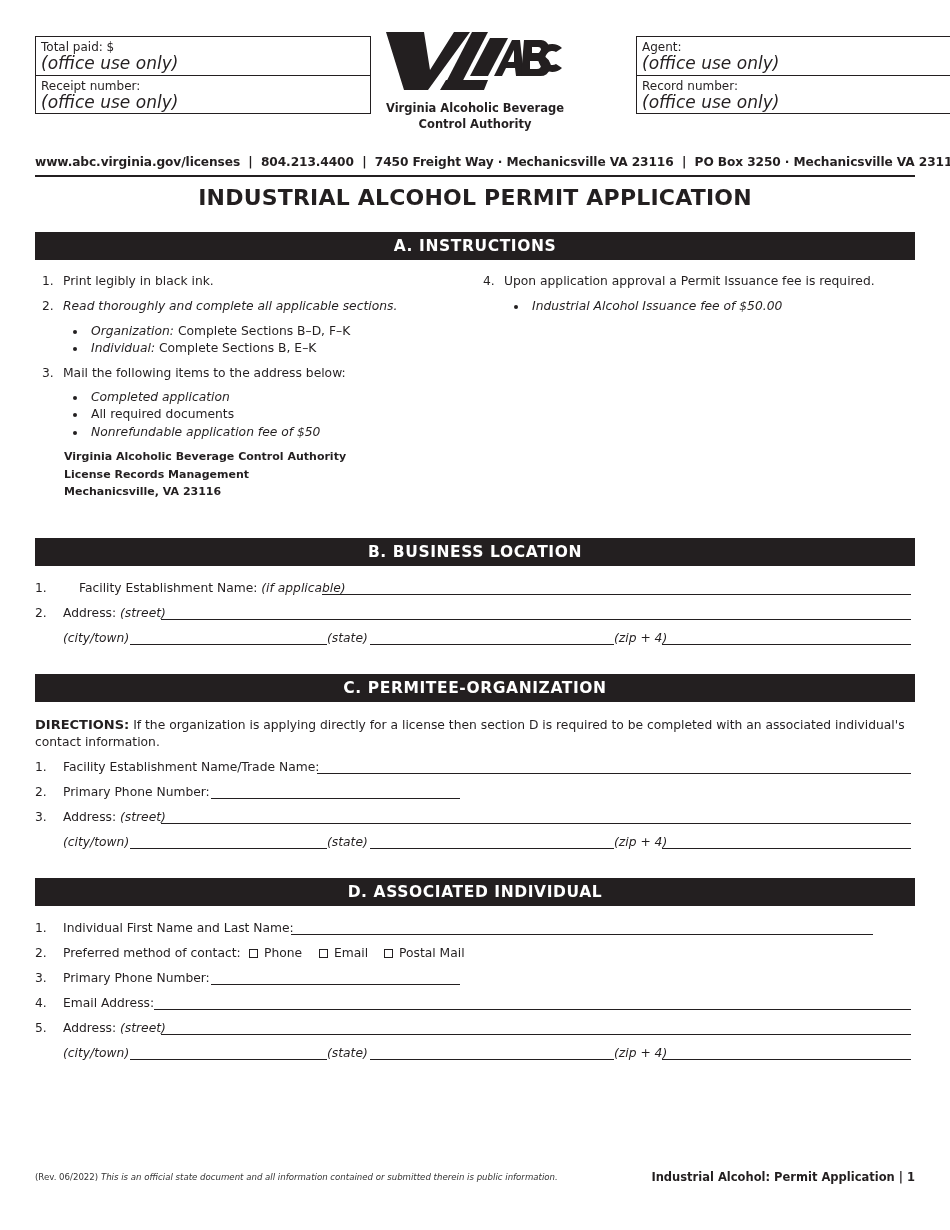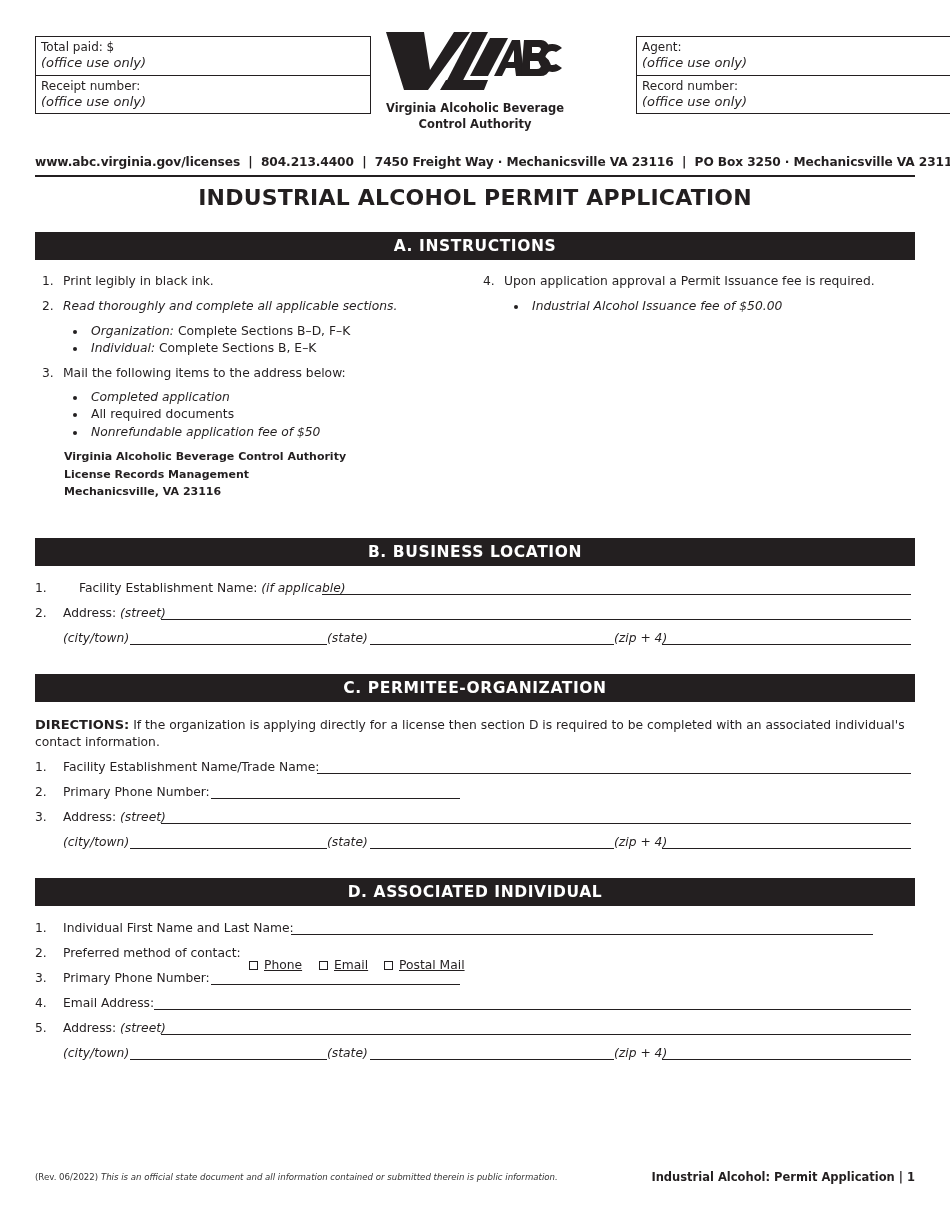--- a/index.html
+++ b/index.html
@@ -19,21 +19,21 @@
       width: 336px;
       border: 1px solid #231f20;
     }
     .office-cell {
       height: 38px;
       padding: 2px 5px 0 5px;
       font-size: 12px;
       line-height: 16px;
     }
     .office-cell + .office-cell { border-top: 1px solid #231f20; }
-    .office-cell .note { font-style: italic; display: block; font-size: 13px; }
+    .office-cell .note { font-style: italic; display: block; font-size: 17px; }
 
     
     .logo { position: absolute; left: 384px; top: 30px; width: 180px; height: 62px; }
     .logo-sub {
       position: absolute; left: 370px; top: 100px; width: 210px;
       text-align: center; font-weight: bold; font-size: 11.5px; line-height: 16px;
     }
 
     
     .contact-line {
@@ -70,21 +70,21 @@
 
     
     .frow { position: absolute; left: 35px; width: 876px; height: 18px; font-size: 12.3px; line-height: 16px; }
     .frow .n { position: absolute; left: 0; top: 0; }
     .frow .lbl { position: absolute; top: 0; white-space: nowrap; }
     .line { position: absolute; border-bottom: 1px solid #231f20; height: 15px; top: 0; }
     .directions { position: absolute; left: 35px; top: 716px; width: 880px; font-size: 12.3px; line-height: 17px; }
     .directions b { font-weight: bold; font-size: 13px; }
 
     .cb { display: inline-block; width: 9px; height: 9px; border: 1.2px solid #231f20; vertical-align: -1px; margin-right: 6px; }
-    .cb-wrap { position: absolute; top: 12px; white-space: nowrap; text-decoration: underline; }
+    .cb-wrap { position: absolute; top: 0; white-space: nowrap; }
 
     .footer-left { position: absolute; left: 35px; top: 1172px; font-size: 8.6px; white-space: nowrap; color: #333; }
     .footer-right { position: absolute; right: 35px; top: 1170px; font-size: 11.5px; font-weight: bold; white-space: nowrap; }
   </style>
 </head>
 <body>
 
 <div class="office-box" style="left:35px; top:36px;">
   <div class="office-cell">
     <span>Total paid: $</span>

